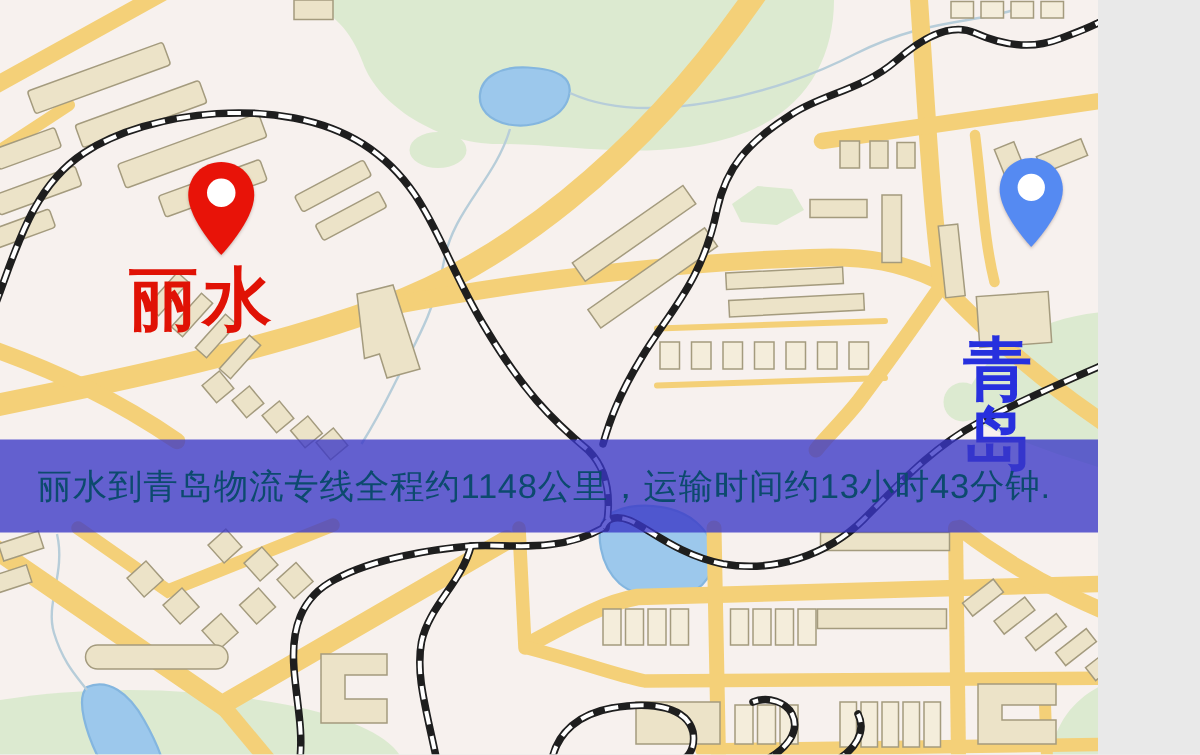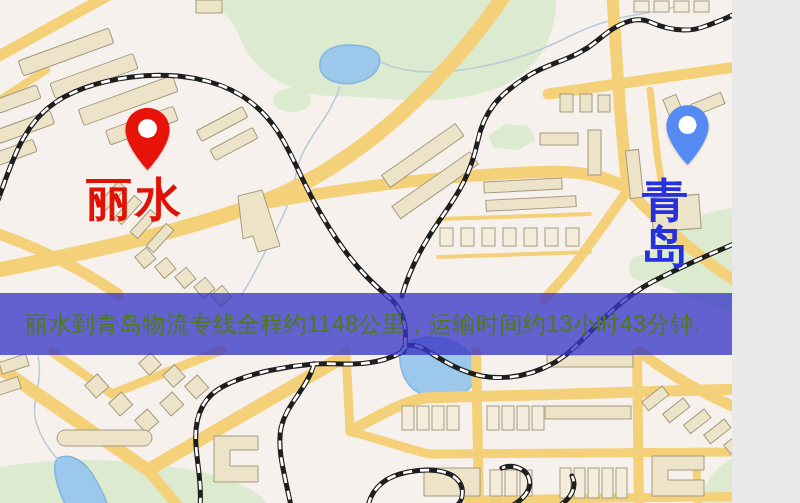--- a/index.html
+++ b/index.html
@@ -205,20 +205,20 @@
   <svg class="pin pin-origin" viewBox="0 0 47 64" xmlns="http://www.w3.org/2000/svg">
     <path d="M 23.5,1 C 11,1 1.5,10.5 1.5,23 C 1.5,40 23.5,63 23.5,63 C 23.5,63 45.5,40 45.5,23 C 45.5,10.5 36,1 23.5,1 Z" fill="#e81308" style="fill: rgb(232, 19, 8);"></path>
     <circle class="pin-hole" cx="23.5" cy="21.5" r="9.5"></circle>
   </svg>
   <div class="label label-origin" style="color: rgb(224, 18, 5);">丽水</div>
 
   <svg class="pin pin-dest" viewBox="0 0 47 64" xmlns="http://www.w3.org/2000/svg">
     <path d="M 23.5,1 C 11,1 1.5,10.5 1.5,23 C 1.5,40 23.5,63 23.5,63 C 23.5,63 45.5,40 45.5,23 C 45.5,10.5 36,1 23.5,1 Z" fill="#558af2" style="fill: rgb(85, 138, 242);"></path>
     <circle class="pin-hole" cx="23.5" cy="21.5" r="9.5"></circle>
   </svg>
-  <div class="label label-dest" style="color: rgb(39, 48, 222);">青岛</div>
+  <div class="label label-dest" style="color: rgb(39, 48, 222); margin-top: 46px;">青岛</div>
 
   <div class="banner">
     <div class="banner-bg" style="background-color: rgb(58, 55, 198);"></div>
-    <div class="banner-text" style="color: #4d7c0f;">丽水到青岛物流专线全程约1148公里，运输时间约13小时43分钟.</div>
+    <div class="banner-text" style="color: #0c4a6e;">丽水到青岛物流专线全程约1148公里，运输时间约13小时43分钟.</div>
   </div>
 
 </div>
 
 </body></html>

